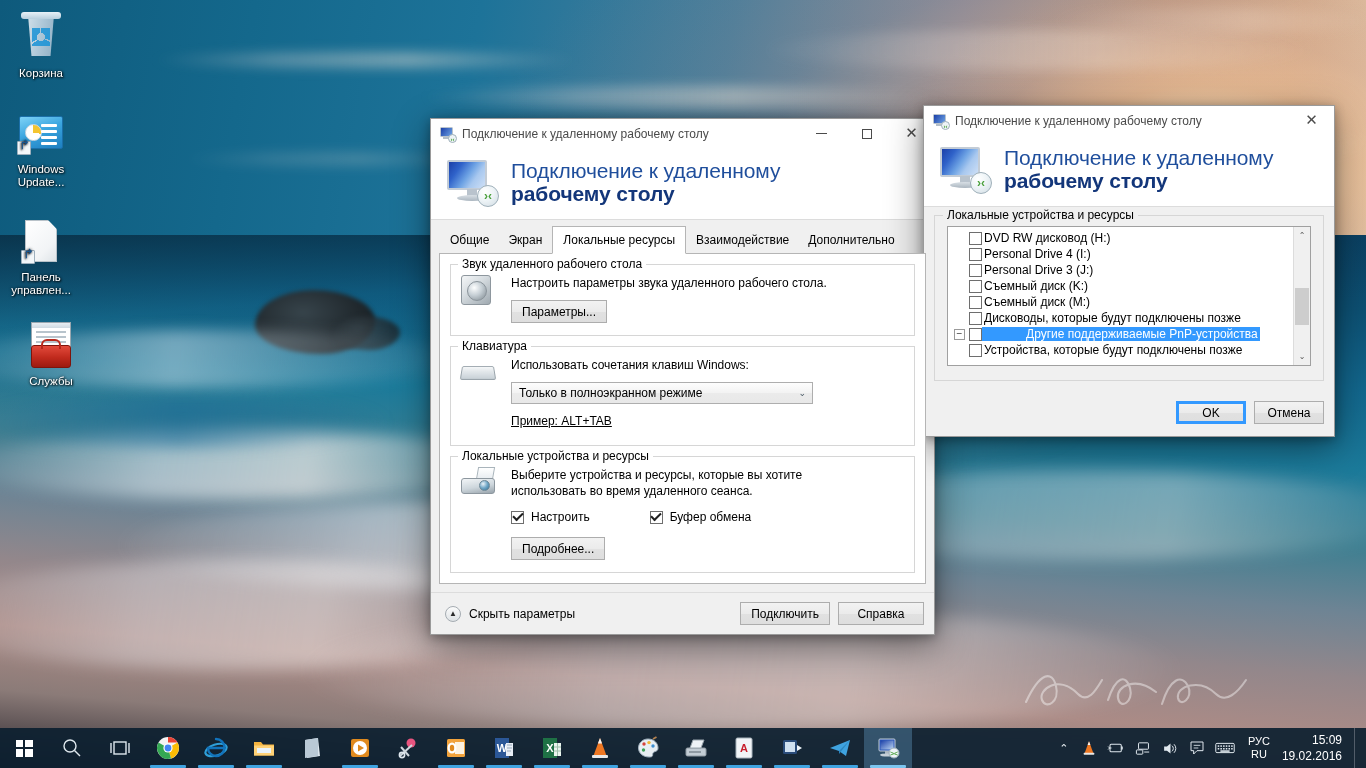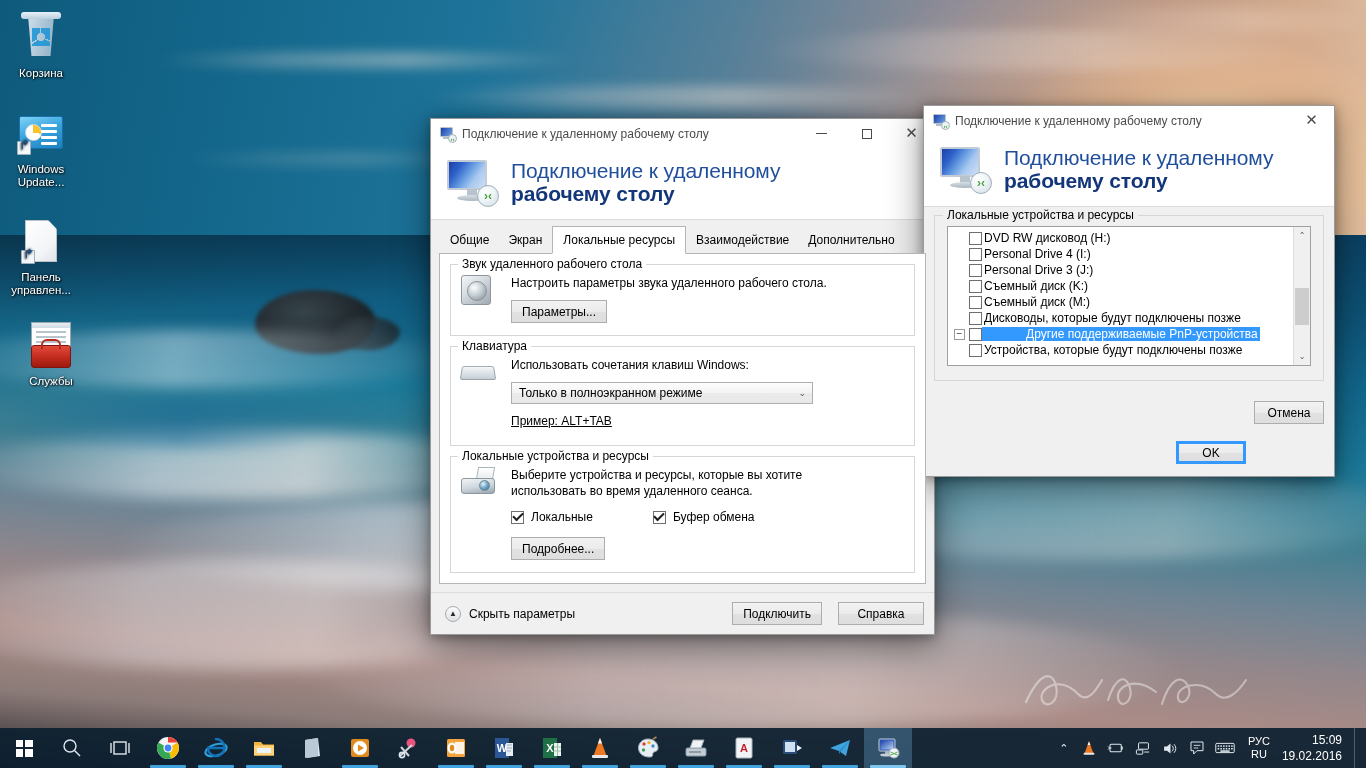--- a/index.html
+++ b/index.html
@@ -609,41 +609,41 @@
               </div>
           </div>
           <div class="group-content">
             <p style="margin-bottom:11px;">
               <span>Выберите устройства и ресурсы, которые вы хотите</span><br>
               <span>использовать во время удаленного сеанса.</span>
             </p>
             <div style="display:flex; gap:60px; margin-bottom:13px;">
               <label class="cb checked">
                 <span class="box"></span>
-                <span>Локальные</span>
+                <span>Настроить</span>
               </label>
               <label class="cb checked">
                 <span class="box"></span>
                 <span>Буфер обмена</span>
               </label>
             </div>
             <button class="btn">Подробнее...</button>
           </div>
         </div>
       </div>
 
     </div>
 
     <div class="winfooter">
       <div class="collapse-link">
         <span class="collapse-chip">▲</span>
         <span>Скрыть параметры</span>
       </div>
       <div class="footer-spacer"></div>
-      <button class="btn" style="margin-right:16px;">Подключить</button>
+      <button class="btn" style="margin-right:8px;">Подключить</button>
       <button class="btn">Справка</button>
     </div>
   </div>
 
   <div class="win" style="left:923px; top:105px; width:412px;">
 
     <div class="titlebar">
       <div class="ticon">
         <div class="tmon"></div>
           <div class="tmon-base"></div>
@@ -738,21 +738,21 @@
             <div class="track">
               <div class="thumb" style="top:42%; height:36%;"></div>
             </div>
             <div class="arrow">⌄</div>
           </div>
         </div>
       </div>
     </div>
 
     <div class="modal-footer">
-      <button class="btn focused" style="min-width:70px;margin-top:40px;">OK</button>
+      <button class="btn focused" style="min-width:70px;">OK</button>
       <button class="btn" style="min-width:70px;">Отмена</button>
     </div>
   </div>
 
   <div id="taskbar">
 
     <div class="tb-start">
       <div class="winlogo">
           <i></i>
           <i></i>

